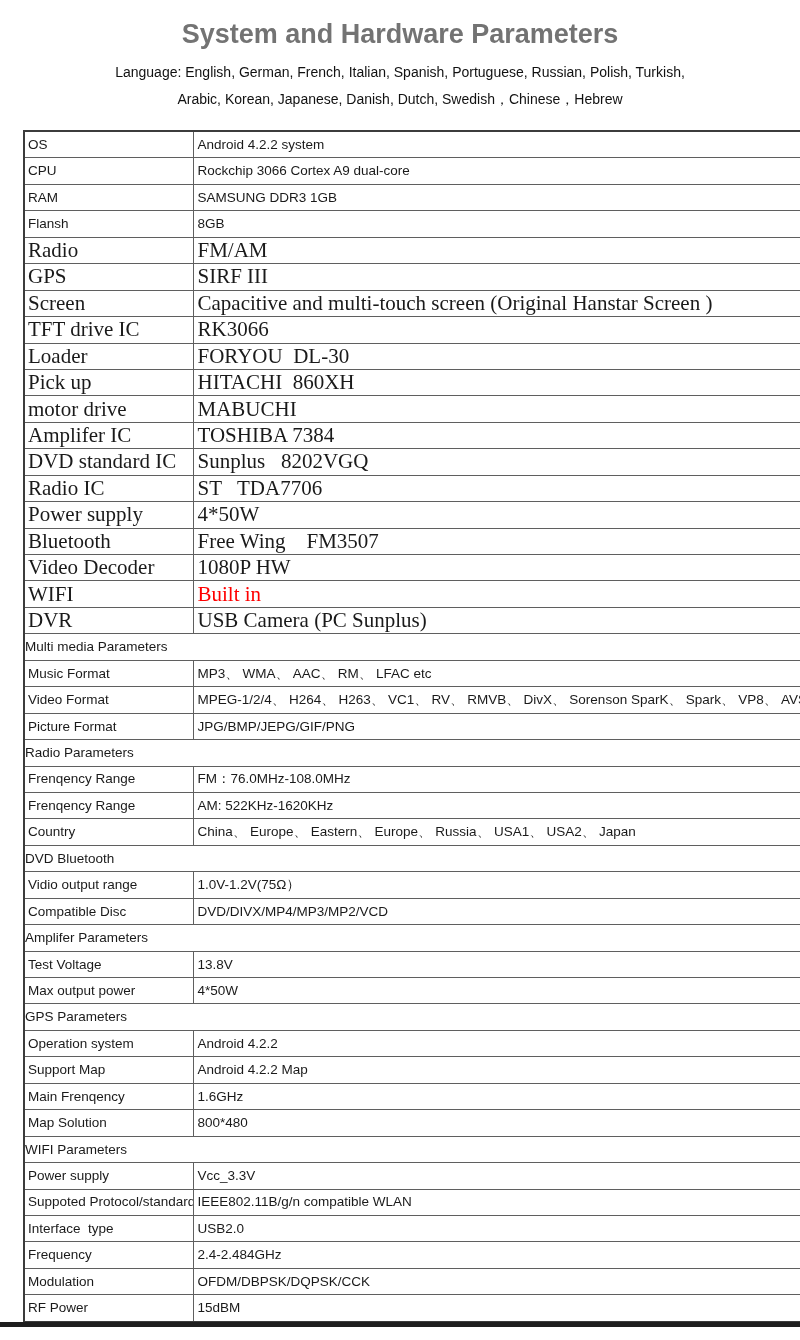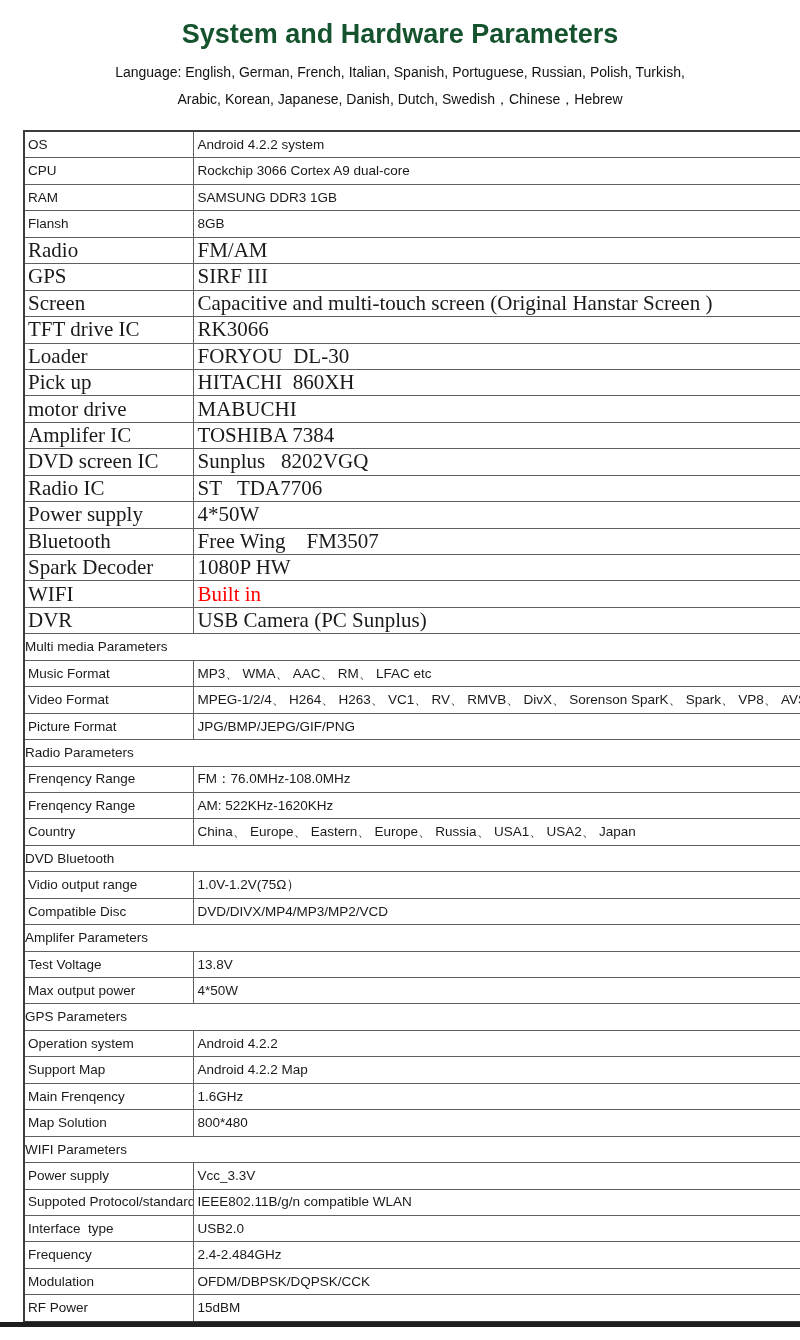--- a/index.html
+++ b/index.html
@@ -11,21 +11,21 @@
     color: var(--text, #1a1a1a);
     font-family: "Liberation Sans", sans-serif;
     overflow: hidden;
   }
   .title {
     margin: 0;
     padding-top: 19px;
     text-align: center;
     font-size: 27px;
     font-weight: bold;
-    color: #14532d;
+    color: #737373;
     font-family: "Liberation Sans", sans-serif;
   }
   .language {
     margin-top: 9px;
     text-align: center;
     font-size: 14px;
     line-height: 27px;
     color: #111;
   }
   table.spec {
@@ -120,37 +120,37 @@
         </tr>
         <tr class="serif">
           <td class="label">motor drive</td>
           <td class="value">MABUCHI</td>
         </tr>
         <tr class="serif">
           <td class="label">Amplifer IC</td>
           <td class="value">TOSHIBA 7384</td>
         </tr>
         <tr class="serif">
-          <td class="label">DVD screen IC</td>
+          <td class="label">DVD standard IC</td>
           <td class="value">Sunplus   8202VGQ</td>
         </tr>
         <tr class="serif">
           <td class="label">Radio IC</td>
           <td class="value">ST   TDA7706</td>
         </tr>
         <tr class="serif">
           <td class="label">Power supply</td>
           <td class="value">4*50W</td>
         </tr>
         <tr class="serif">
           <td class="label">Bluetooth</td>
           <td class="value">Free Wing    FM3507</td>
         </tr>
         <tr class="serif">
-          <td class="label">Spark Decoder</td>
+          <td class="label">Video Decoder</td>
           <td class="value">1080P HW</td>
         </tr>
         <tr class="serif">
           <td class="label">WIFI</td>
           <td class="value value-red">Built in</td>
         </tr>
         <tr class="serif">
           <td class="label">DVR</td>
           <td class="value">USB Camera (PC Sunplus)</td>
         </tr>

